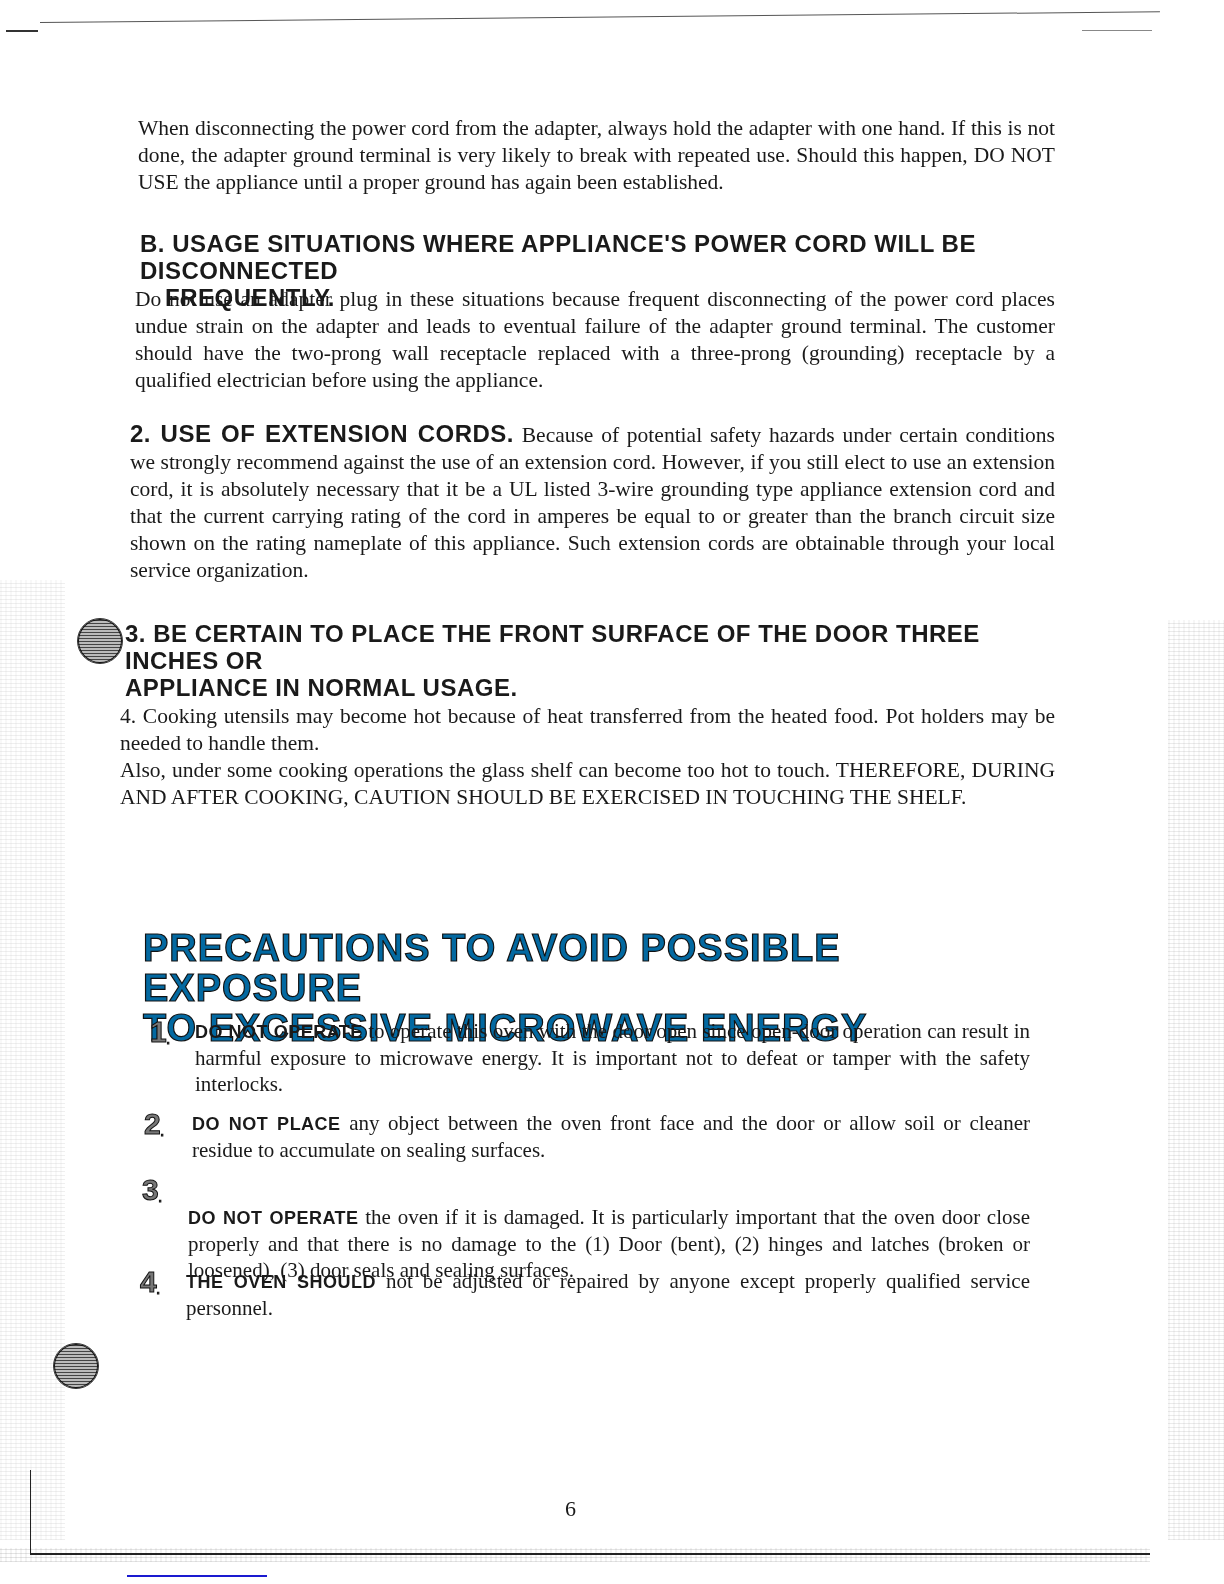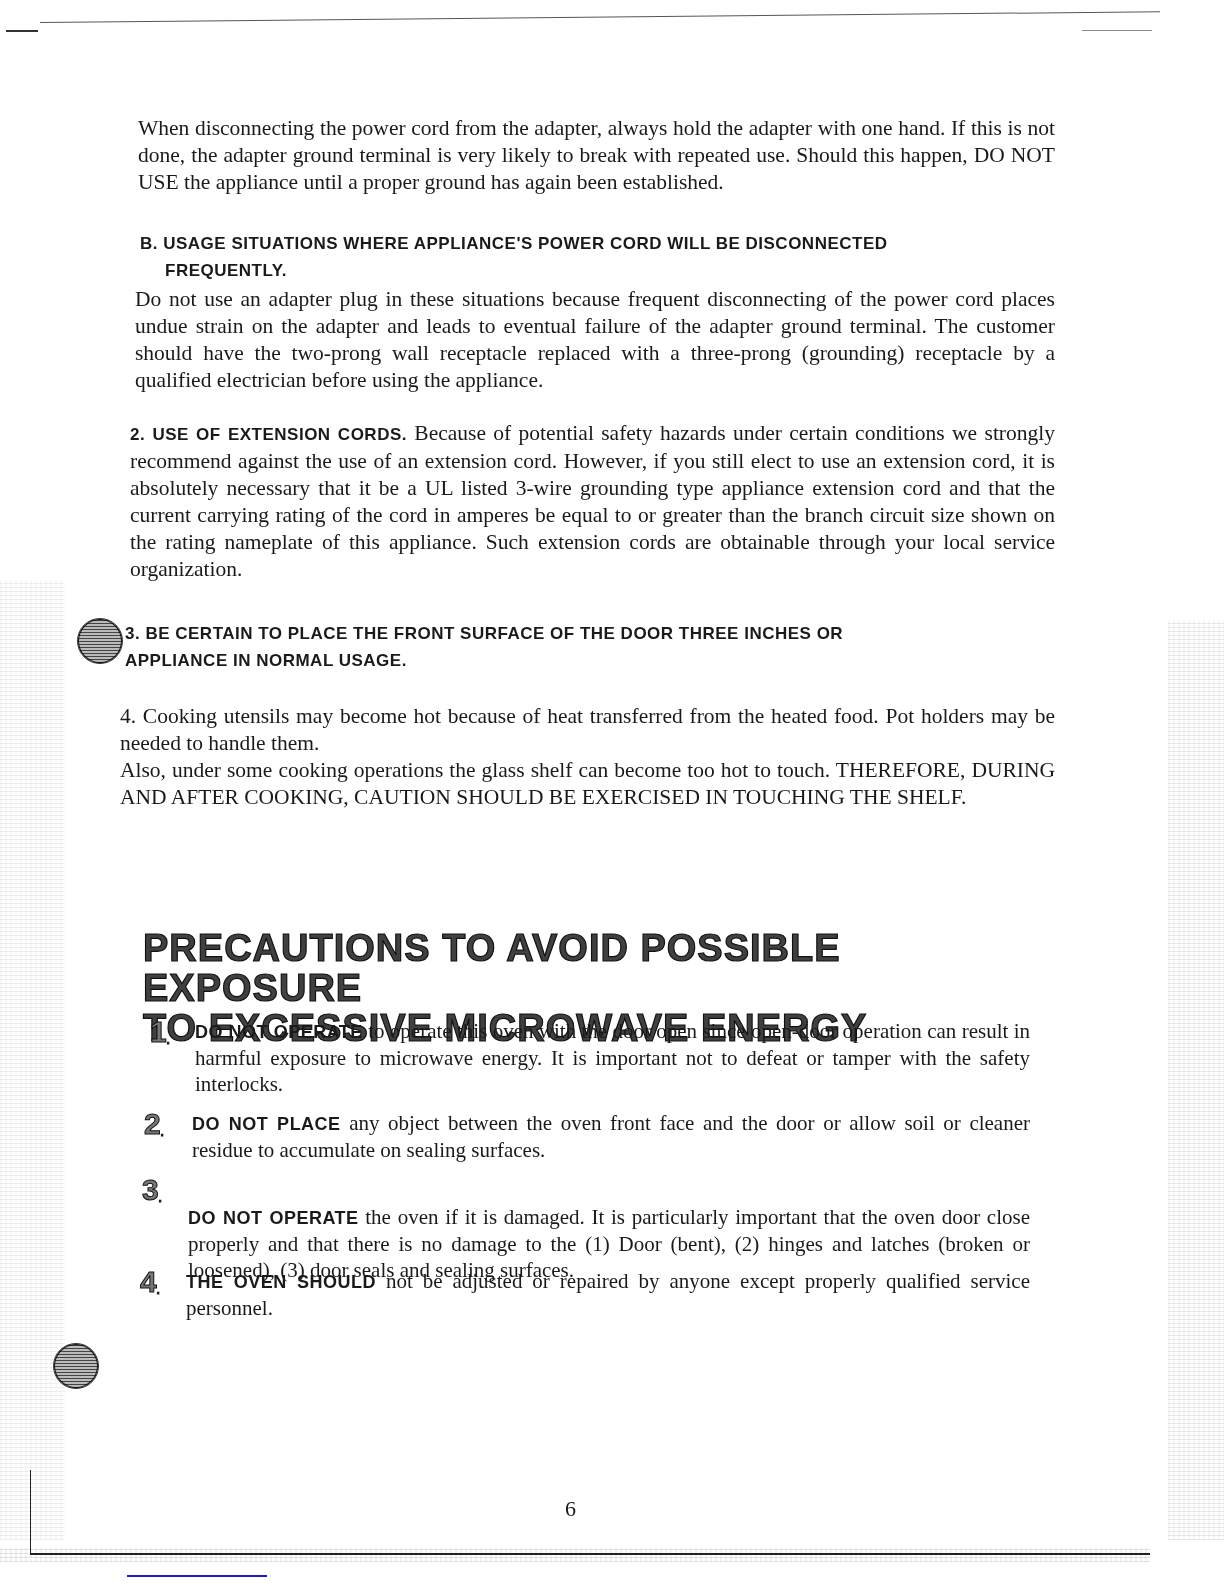--- a/index.html
+++ b/index.html
@@ -5,35 +5,35 @@
     html, body { margin: 0; padding: 0; }
     body {
       width: 1224px; height: 1584px; position: relative; overflow: hidden;
       background: #ffffff; color: #1a1a1a;
       font-family: "Liberation Serif", "DejaVu Serif", serif;
     }
     .abs { position: absolute; }
     .serif { font-family: "Liberation Serif", "DejaVu Serif", serif; }
     .gothic { font-family: "Liberation Sans", "DejaVu Sans", sans-serif; font-weight: bold; letter-spacing: 0.5px; }
     .body-text { font-size: 21.5px; line-height: 27px; text-align: justify; text-align-last: left; }
-    .heading { font-size: 17px; line-height: 27px; }
+    .heading { font-size: 24px; line-height: 27px; }
     
     .scan-line { position: absolute; height: 1px; background: #555; }
     .noise-strip { position: absolute; background:
       repeating-linear-gradient(0deg, rgba(0,0,0,0.18) 0 1px, transparent 1px 4px),
       repeating-linear-gradient(90deg, rgba(0,0,0,0.08) 0 2px, transparent 2px 5px);
     }
     .hole { position: absolute; border-radius: 50%;
       background: radial-gradient(circle at 45% 40%, #6a6a6a 0%, #3a3a3a 55%, #222 100%);
       box-shadow: inset 0 0 0 1px #111; }
     .hole.light { background:
       repeating-linear-gradient(0deg, #444 0 1px, #bbb 1px 3px); border: 1px solid #333; }
     .title-big {
       font-family: "Liberation Sans", "DejaVu Sans", sans-serif; font-weight: bold;
-      font-size: 38px; line-height: 40px; letter-spacing: 1px; color: #404040;
+      font-size: 38px; line-height: 40px; letter-spacing: 1px; color: #0369a1;
       -webkit-text-stroke: 1.2px #111;
     }
     .num-big {
       font-family: "Liberation Sans", "DejaVu Sans", sans-serif; font-weight: bold;
       font-size: 30px; color: #777; -webkit-text-stroke: 1px #111;
     }
     .num-dot { font-size: 10px; font-weight: bold; vertical-align: -2px; }
     .item-lead { font-family: "Liberation Sans", "DejaVu Sans", sans-serif; font-weight: bold; font-size: 18px; letter-spacing: 0.5px; }
     .item-text { font-size: 21px; line-height: 26px; }
   </style>

